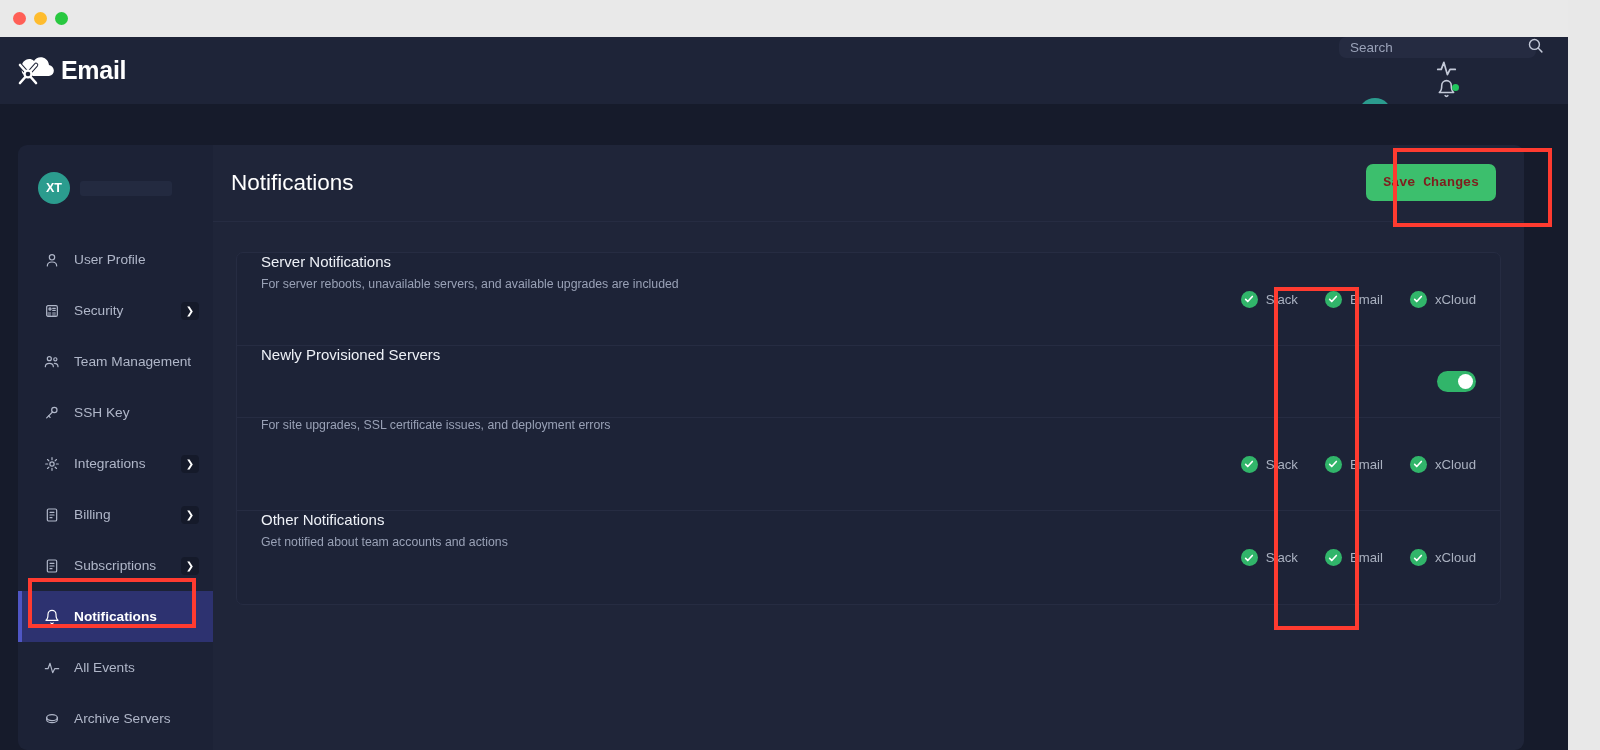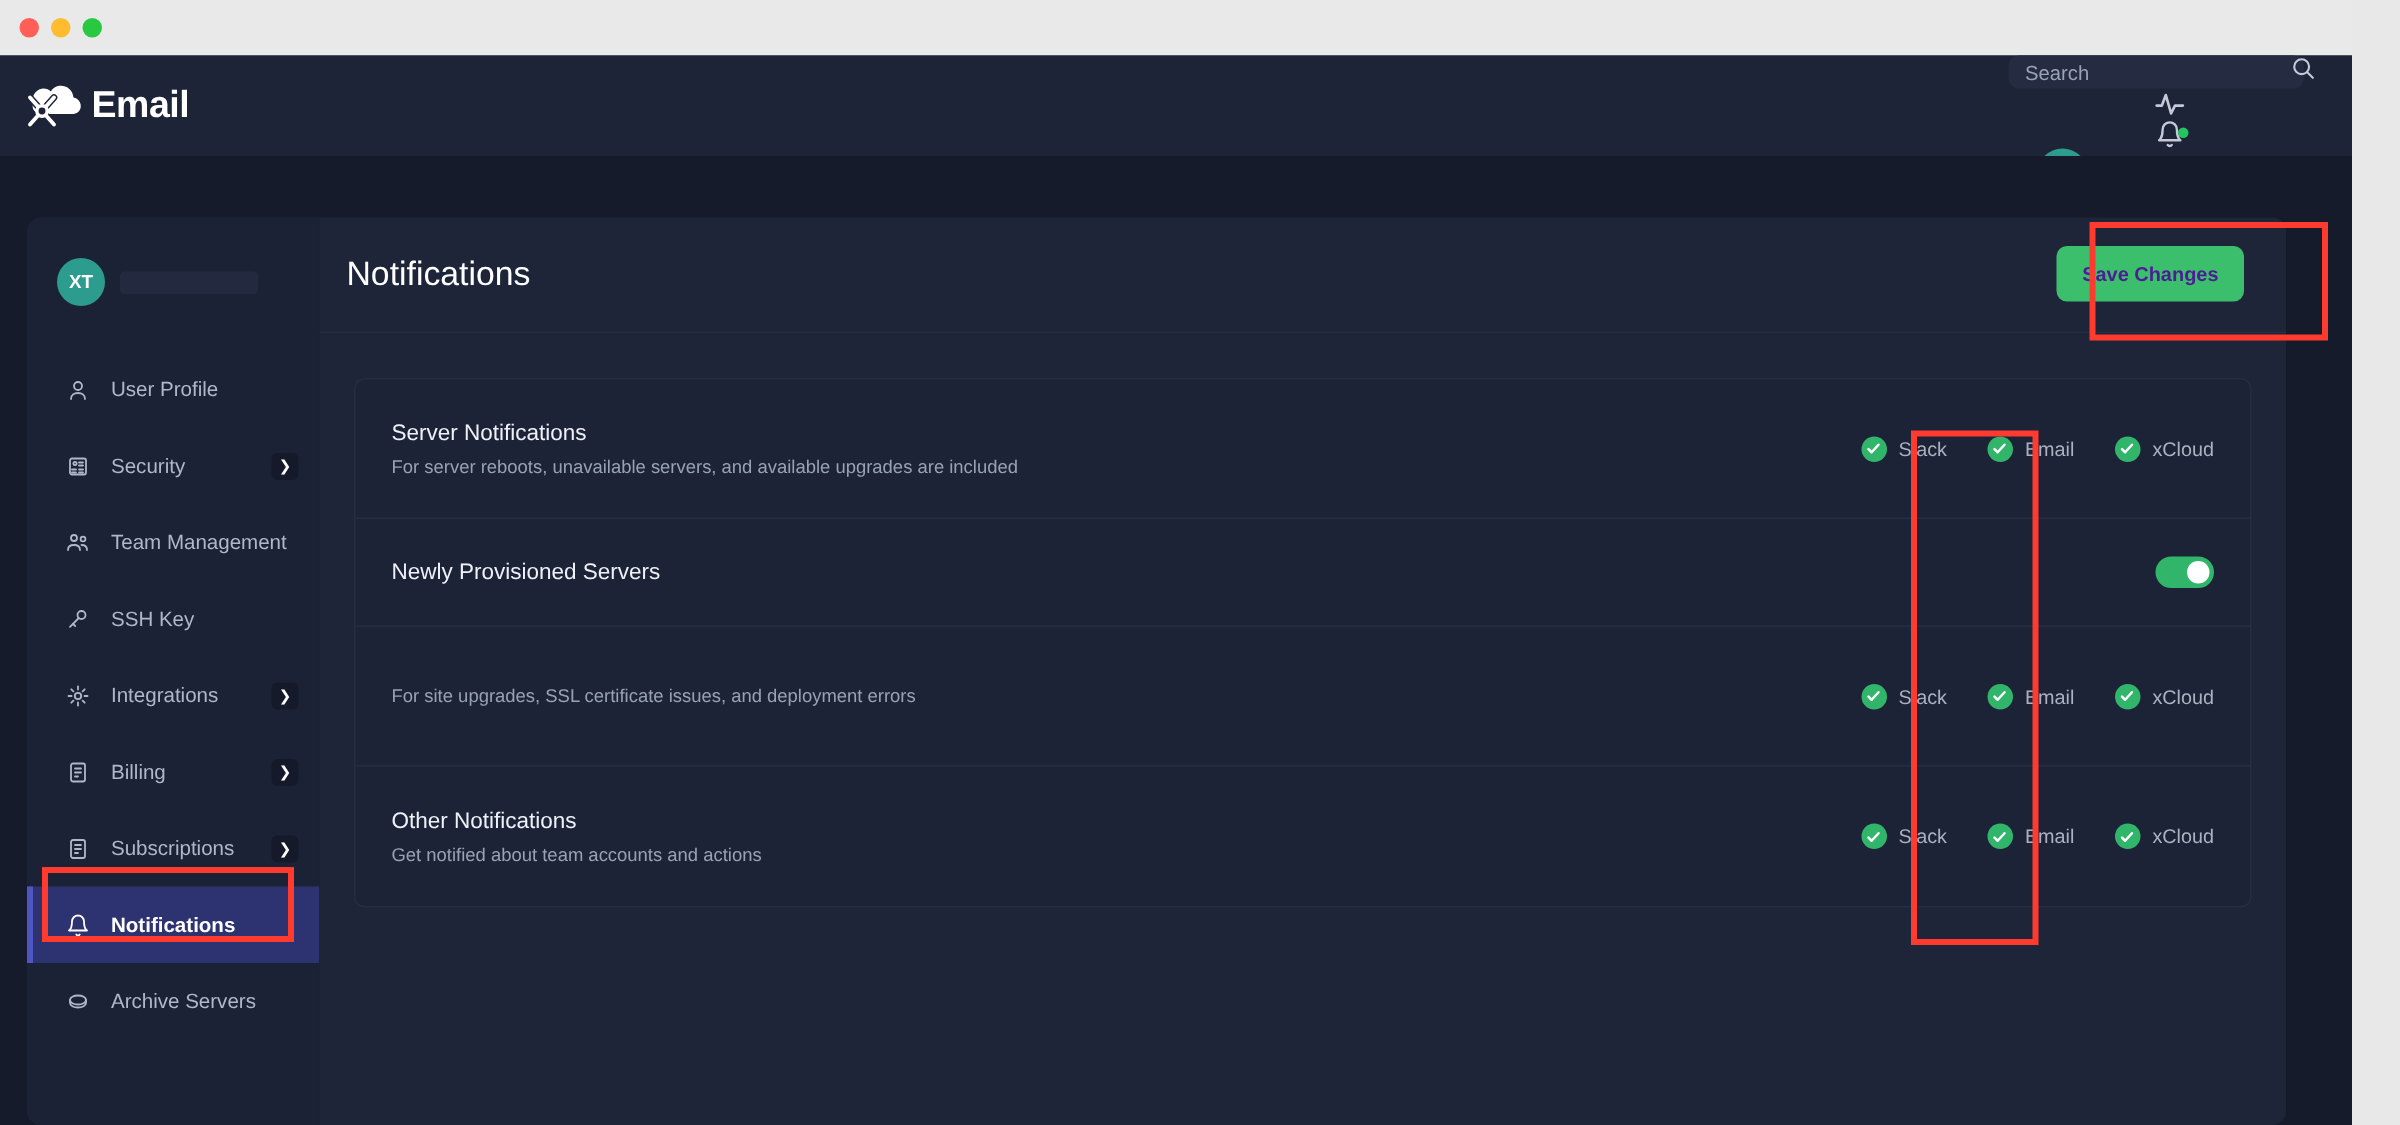--- a/index.html
+++ b/index.html
@@ -150,35 +150,35 @@
     position: relative;
   }
   .content-head {
     height: 77px; display: flex; align-items: center;
     padding: 0 24px 0 18px; border-bottom: 1px solid #262c42;
     position: relative;
   }
   .page-title { color: #ffffff; font-size: 22.5px; }
   .save-btn {
     position: absolute; right: 28px; top: 19px;
-    background: #3cbf6d; color: #4c1d95;
+    background: #3cbf6d; color: #7f1d1d;
     border: none; border-radius: 7px;
     padding: 0 17px; height: 37px;
     font-size: 13.3px; font-weight: bold; cursor: pointer;
-    font-family: Liberation Sans, sans-serif;
+    font-family: Liberation Mono, monospace;
   }
   .cards { padding: 30px 23px 0 23px; }
   .card {
     background: #1d2337;
     border: 1px solid #262c42;
     border-radius: 7px;
     overflow: hidden;
   }
   .row {
-    display: flex; align-items: center;
+    display: flex; 
     padding: 0 24px 0 24px;
     min-height: 93px;
     border-bottom: 1px solid #262c42;
   }
   .row:last-child { border-bottom: none; }
   .row.short { min-height: 72px; }
   .row-text { flex: 1; }
   .row-title { color: #eef1f7; font-size: 15px; margin-bottom: 7px; }
   .row.short .row-title { margin-bottom: 0; }
   .row-desc { color: #99a1b6; font-size: 12.3px; }
@@ -368,20 +368,28 @@
           <div class="side-item active">
             <span class="si-icon">
               <svg width="16" height="16" viewBox="0 0 24 24" fill="none" stroke="currentColor" stroke-width="1.8" stroke-linecap="round" stroke-linejoin="round">
                 <path d="M18 8a6 6 0 0 0-12 0c0 7-3 9-3 9h18s-3-2-3-9"></path>
                   <path d="M13.7 21a2 2 0 0 1-3.4 0"></path>
               </svg>
             </span>
             <span>Notifications</span>
           </div>
 
+          <div class="side-item">
+            <span class="si-icon">
+              <svg width="16" height="16" viewBox="0 0 24 24" fill="none" stroke="currentColor" stroke-width="1.8" stroke-linecap="round" stroke-linejoin="round">
+                <polyline points="2,13 6,13 9,5 13,19 16,13 22,13"></polyline>
+              </svg>
+            </span>
+            <span>All Events</span>
+          </div>
 
           <div class="side-item">
             <span class="si-icon">
               <svg width="16" height="16" viewBox="0 0 24 24" fill="none" stroke="currentColor" stroke-width="1.8" stroke-linecap="round">
                 <ellipse cx="12" cy="10" rx="8" ry="4.5"></ellipse>
                   <path d="M4 10v3c0 2.5 3.6 4.5 8 4.5s8-2 8-4.5v-3"></path>
               </svg>
             </span>
             <span>Archive Servers</span>
           </div>

